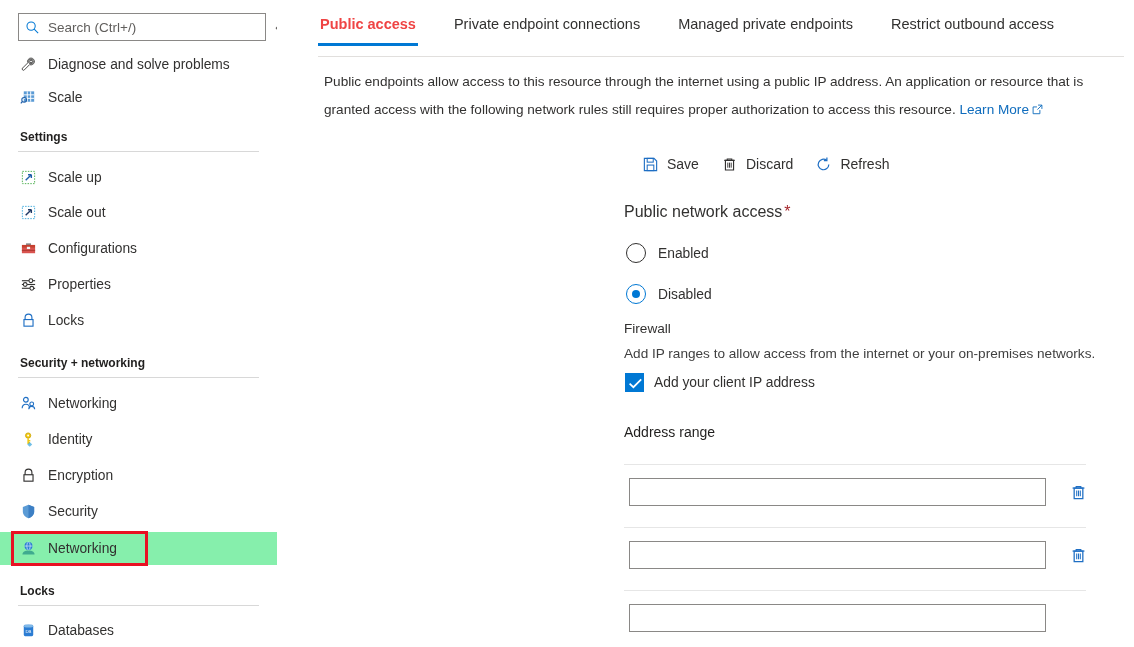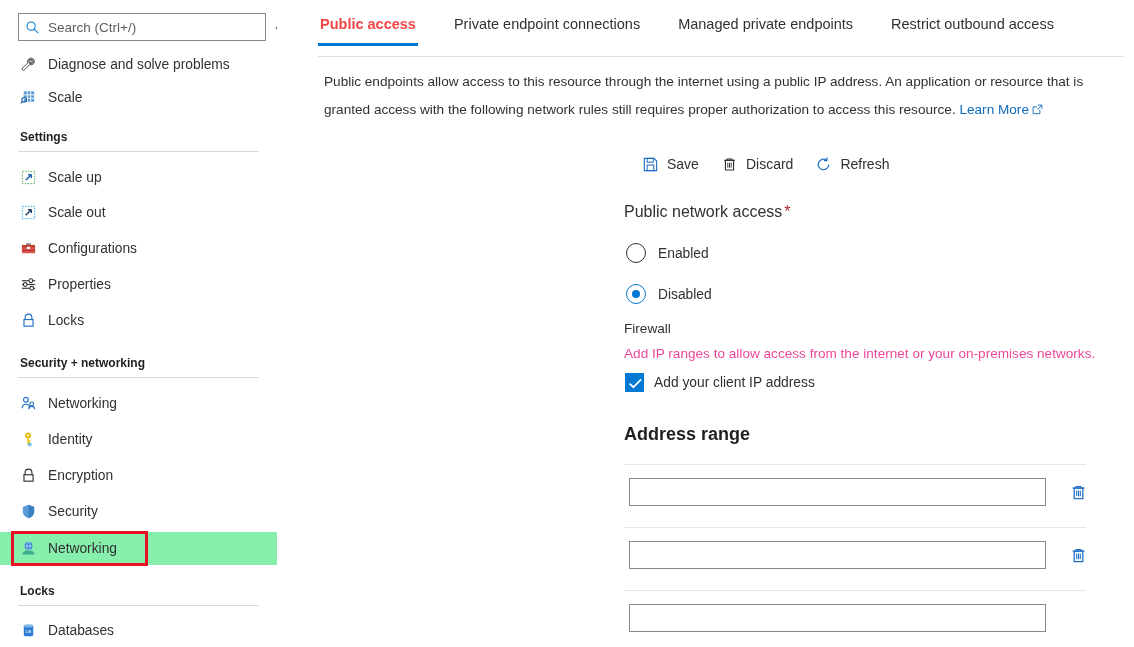--- a/index.html
+++ b/index.html
@@ -139,37 +139,37 @@
     background: #0078d4; transform: translate(-50%,-50%);
   }
   .radio-row .lbl { font-size: 13.8px; color: #323130; }
 
   #fw-title {
     position: absolute; left: 329px; top: 321px;
     font-size: 13.6px; color: #323130;
   }
   #fw-sub {
     position: absolute; left: 329px; top: 346px;
-    font-size: 13.6px; color: #ec4899;
+    font-size: 13.6px; color: #404040;
   }
   #cb-row {
     position: absolute; left: 330px; top: 371px;
     height: 22px; display: flex; align-items: center; cursor: pointer;
   }
   .cbox {
     width: 19px; height: 19px; flex: 0 0 19px;
     background: #0078d4; border: 1px solid #0078d4;
     margin-right: 10px; position: relative;
   }
   .cbox svg { position: absolute; left: 2px; top: 3px; }
   #cb-row .lbl { font-size: 13.8px; color: #323130; }
 
   #ar-title {
     position: absolute; left: 329px; top: 424px;
-    font-size: 18px; font-weight: bold; color: #201f1e;
+    font-size: 14px; font-weight: normal; color: #201f1e;
   }
   .ar-rule {
     position: absolute; left: 329px; width: 462px; height: 1px; background: #e6e6e6;
   }
   .ar-row { position: absolute; left: 334px; display: flex; align-items: center; }
   .ar-row input {
     width: 417px; height: 28px;
     border: 1px solid #8a8886; background: #fff; outline: 0;
     font-family: "Liberation Sans", sans-serif; font-size: 13.5px;
     color: #323130; padding: 0 7px;

